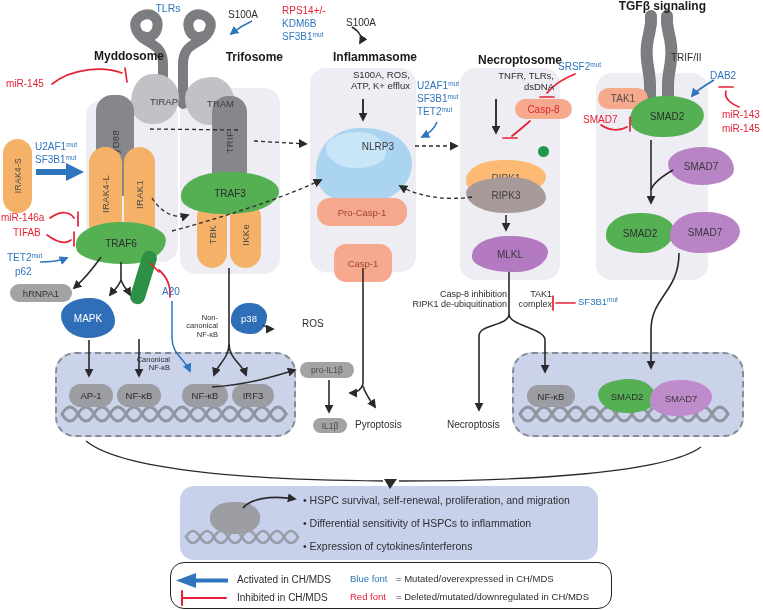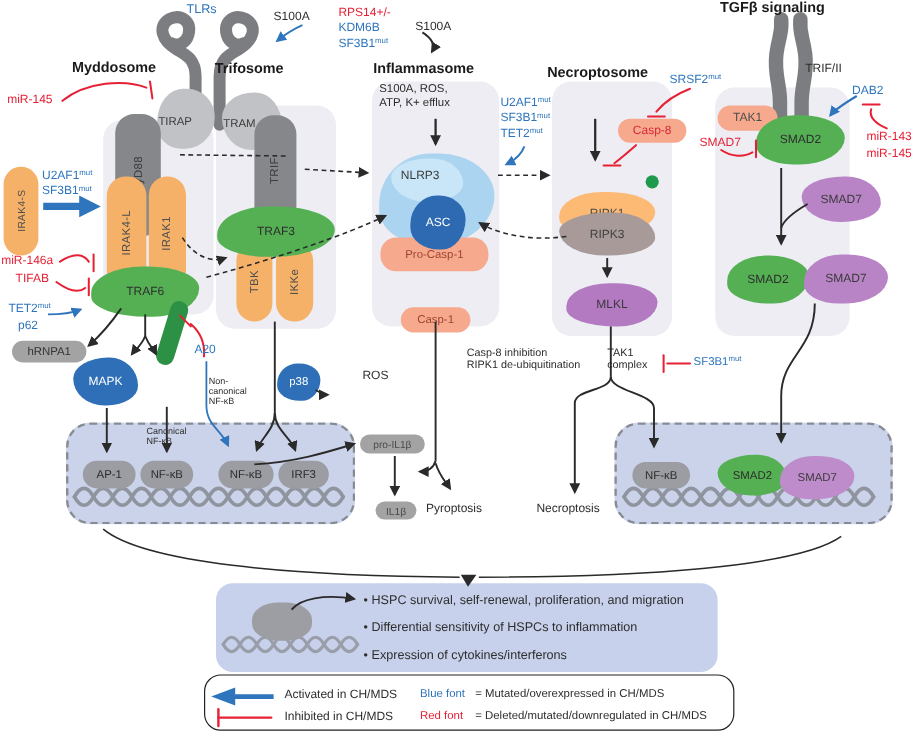--- a/index.html
+++ b/index.html
@@ -5,21 +5,21 @@
   html,body{margin:0;padding:0;}
   #canvas{position:relative;width:763px;height:610px;background:#ffffff;overflow:hidden;
           font-family:"Liberation Sans", sans-serif;}
   .panel{position:absolute;background:#ededf3;border-radius:16px;z-index:1;}
   .nucleus{position:absolute;background:#cbd3ea;border:2.5px dashed #868b94;border-radius:20px;z-index:1;}
   .box{position:absolute;z-index:1;}
   svg.layer{position:absolute;left:0;top:0;z-index:2;pointer-events:none;}
   svg#arrows{z-index:4;}
   .shape{position:absolute;display:flex;align-items:center;justify-content:center;z-index:3;}
   .lbl{position:absolute;z-index:5;font-size:10px;color:#2d2d2d;white-space:pre-line;line-height:1.15;}
-  .c{text-align:left;}
+  .c{text-align:right;}
   .bold{font-weight:bold;font-size:12px;color:#1a1a1a;}
   .blue{color:#2e75bd;}
   .red{color:#e62135;}
   .sup{font-size:6.5px;position:relative;top:-3px;}
   .vtxt{writing-mode:vertical-rl;transform:rotate(180deg);letter-spacing:.3px;}
   .cap{border-radius:16px;}
   .graycap{background:#85878a;color:#3b3b3b;font-size:9.5px;}
   .orgcap{background:#f4b167;color:#4d4d4d;font-size:9.5px;}
   .blob1{border-radius:48% 52% 55% 45%/60% 50% 58% 42%;}
   .blob2{border-radius:55% 45% 50% 50%/45% 60% 42% 58%;}
@@ -94,22 +94,21 @@
       <span class="vtxt">IKKe</span>
     </div>
   <div class="shape blob3 green f10" style="left:76px;top:222px;width:90px;height:42px;">TRAF6</div>
   <div class="shape blob1 green f10" style="left:181px;top:172px;width:98px;height:42px;">TRAF3</div>
   <div class="shape" style="left:136px;top:250px;width:15px;height:55px;background:#2c9145;border-radius:8px;transform:rotate(17deg);"></div>
   <div class="shape blob2 bluish f10" style="left:61px;top:298px;width:54px;height:40px;">MAPK</div>
   <div class="shape blob3 bluish f95" style="left:231px;top:303px;width:36px;height:31px;">p38</div>
   <div class="shape blob1" style="left:316px;top:128px;width:96px;height:76px;background:#abd4f0;"></div>
   <div class="shape blob2" style="left:326px;top:132px;width:60px;height:36px;background:#c9e6f8;"></div>
   <div class="shape salmon f95" style="left:317px;top:198px;width:90px;height:28px;border-radius:13px;">Pro-Casp-1</div>
-  <div class="shape blob3" style="left:342px;top:163px;width:46px;height:45px;background:#2d6ab2;color:#fff;font-size:10px;">ASC</div>
-  <div class="shape salmon f95" style="left:334px;top:244px;width:58px;height:21px;margin-top:12px;">Casp-1</div>
+  <div class="shape salmon f95" style="left:334px;top:244px;width:58px;height:38px;">Casp-1</div>
   <div class="shape salmon f10" style="left:515px;top:99px;width:57px;height:20px;color:#d6293a;">Casp-8</div>
   <div class="shape blob1 f10" style="left:466px;top:160px;width:80px;height:36px;background:#fdba74;color:#4a4a4a;">RIPK1</div>
   <div class="shape" style="left:538px;top:146px;width:11px;height:11px;background:#1f9a4c;border-radius:50%;"></div>
   <div class="shape blob2 f10" style="left:466px;top:177px;width:80px;height:36px;background:#a79a99;color:#3f3f3f;">RIPK3</div>
   <div class="shape blob3 purple f10" style="left:472px;top:236px;width:76px;height:36px;background:#b37ac1;">MLKL</div>
   <div class="shape salmon f10" style="left:598px;top:88px;width:50px;height:21px;color:#4d4d4d;">TAK1</div>
   <div class="shape blob1 green f10" style="left:630px;top:96px;width:74px;height:41px;">SMAD2</div>
   <div class="shape blob2 purple f10" style="left:668px;top:147px;width:66px;height:38px;">SMAD7</div>
   <div class="shape blob3 green f10" style="left:606px;top:213px;width:68px;height:40px;">SMAD2</div>
   <div class="shape blob1 purple f10" style="left:670px;top:212px;width:70px;height:41px;">SMAD7</div>
@@ -222,38 +221,40 @@
   <div class="lbl" style="left:228px;top:9px;">S100A</div>
   <div class="lbl red" style="left:282px;top:5px;">RPS14+/-</div>
   <div class="lbl blue" style="left:282px;top:18px;">KDM6B</div>
   <div class="lbl blue" style="left:282px;top:31px;"><span>SF3B1</span><span class="sup">mut</span></div>
   <div class="lbl" style="left:346px;top:17px;">S100A</div>
   <div class="lbl c f95" style="left:316px;top:70px;width:94px;">S100A, ROS,
 ATP, K+ efflux</div>
   <div class="lbl blue" style="left:417px;top:80px;"><span>U2AF1</span><span class="sup">mut</span></div>
   <div class="lbl blue" style="left:417px;top:93px;"><span>SF3B1</span><span class="sup">mut</span></div>
   <div class="lbl blue" style="left:417px;top:106px;"><span>TET2</span><span class="sup">mut</span></div>
+  <div class="lbl c f95" style="left:462px;top:71px;width:92px;">TNFR, TLRs,
+dsDNA</div>
   <div class="lbl blue" style="left:558px;top:61px;"><span>SRSF2</span><span class="sup">mut</span></div>
   <div class="lbl blue" style="left:710px;top:70px;">DAB2</div>
   <div class="lbl red" style="left:722px;top:109px;">miR-143</div>
   <div class="lbl red" style="left:722px;top:123px;">miR-145</div>
   <div class="lbl red" style="left:6px;top:78px;">miR-145</div>
   <div class="lbl blue" style="left:35px;top:141px;"><span>U2AF1</span><span class="sup">mut</span></div>
   <div class="lbl blue" style="left:35px;top:154px;"><span>SF3B1</span><span class="sup">mut</span></div>
   <div class="lbl red" style="left:1px;top:212px;">miR-146a</div>
   <div class="lbl red" style="left:13px;top:227px;">TIFAB</div>
   <div class="lbl blue" style="left:7px;top:252px;"><span>TET2</span><span class="sup">mut</span></div>
   <div class="lbl blue" style="left:15px;top:266px;">p62</div>
   <div class="lbl blue" style="left:162px;top:286px;">A20</div>
   <div class="lbl c" style="left:174px;top:314px;width:44px;font-size:7.5px;line-height:1.12;">Non-
 canonical
 NF-κB</div>
   <div class="lbl c" style="left:122px;top:356px;width:48px;font-size:7.5px;line-height:1.12;">Canonical
 NF-κB</div>
-  <div class="lbl" style="left:277px;top:308px;padding-left:25px;">ROS</div>
+  <div class="lbl" style="left:277px;top:318px;padding-left:25px;">ROS</div>
   <div class="lbl c" style="left:334px;top:141px;width:60px;color:#3a3a3a;">NLRP3</div>
   <div class="lbl" style="left:355px;top:419px;">Pyroptosis</div>
   <div class="lbl" style="left:447px;top:419px;">Necroptosis</div>
   <div class="lbl c f9" style="left:389px;top:289px;width:118px;">Casp-8 inhibition
 RIPK1 de-ubiquitination</div>
   <div class="lbl c f9" style="left:506px;top:289px;width:46px;">TAK1
 complex</div>
   <div class="lbl blue f95" style="left:578px;top:297px;"><span>SF3B1</span><span class="sup">mut</span></div>
   <div class="lbl red" style="left:583px;top:114px;">SMAD7</div>
 

